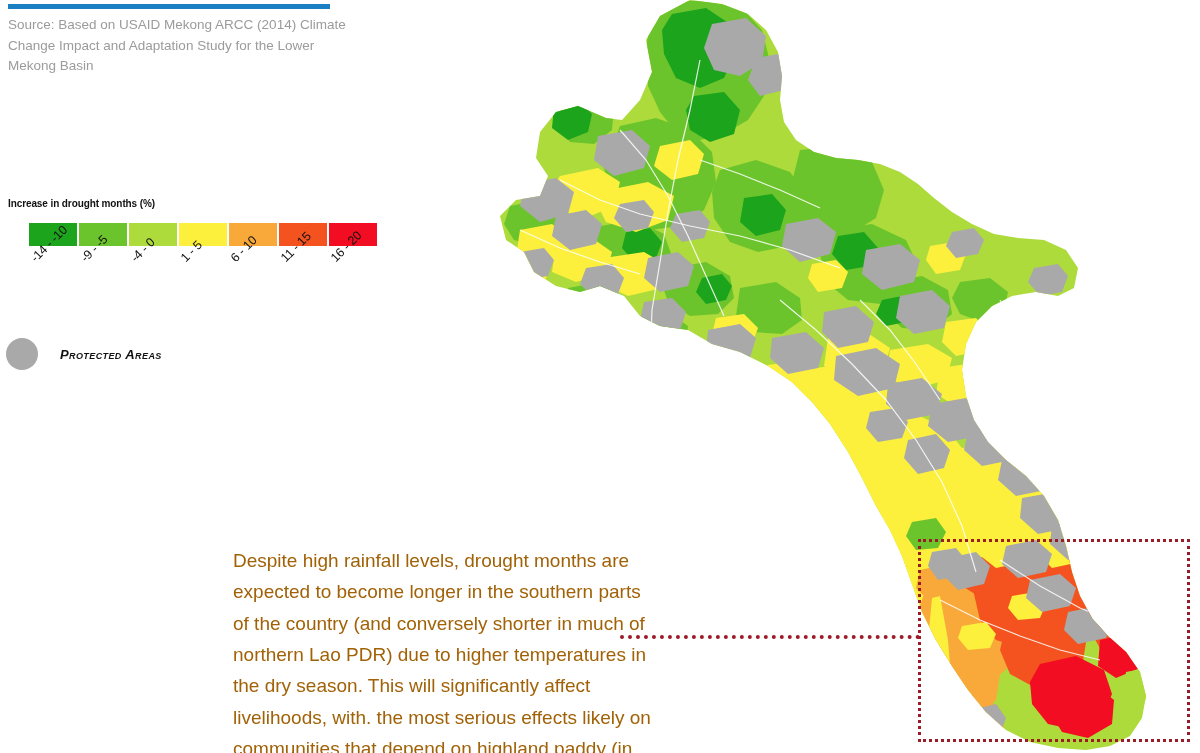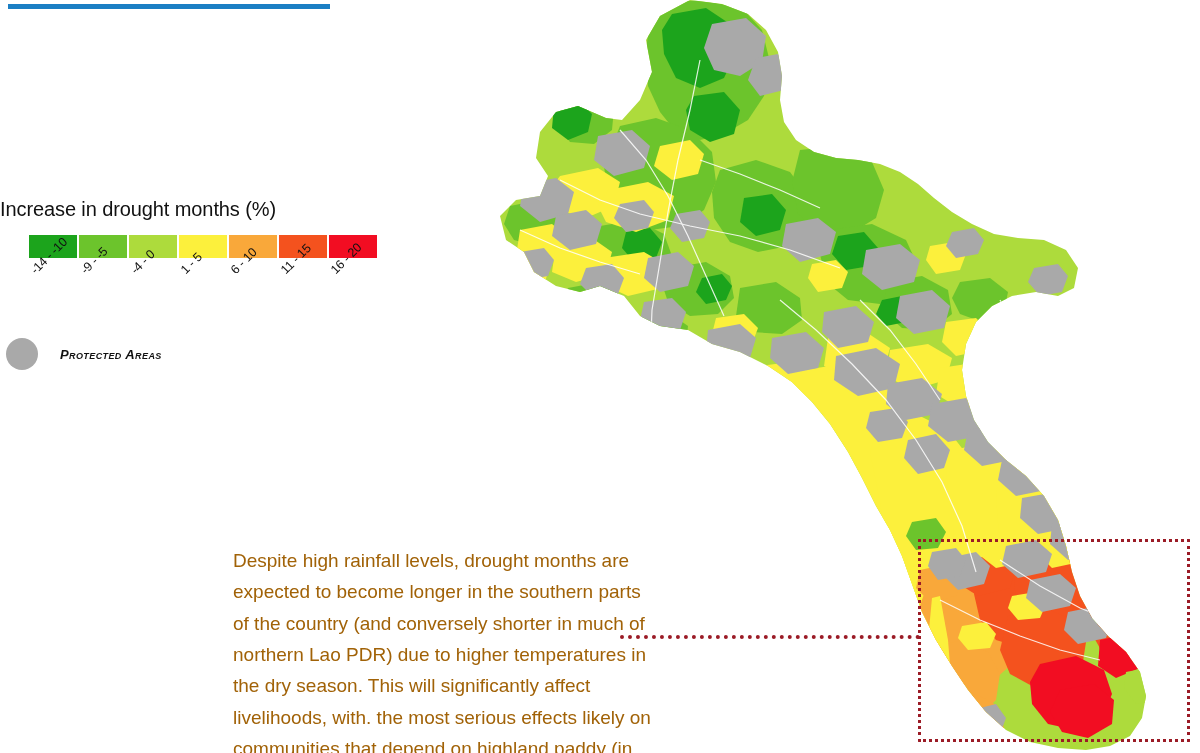--- a/index.html
+++ b/index.html
@@ -48,25 +48,25 @@
   }
 
   
   #legend-block {
     position: absolute;
     left: 0;
     top: 198px;
     width: 400px;
   }
   #legend-title {
-    font-size: 20px;
-    font-weight: normal;
+    font-size: 10px;
+    font-weight: bold;
     color: #111111;
     letter-spacing: -0.1px;
-    margin-left: 0px;
+    margin-left: 8px;
   }
   #legend-swatch-row {
     margin-top: 13px;
     margin-left: 28px;
     display: flex;
     height: 25px;
     width: 350px;
   }
   .legend-swatch {
     flex: 1 1 0;
@@ -330,20 +330,21 @@
       <path d="M1000 560 L1040 586 L1080 608 L1120 624"></path>
       <path d="M520 230 L560 248 L600 262 L640 274"></path>
       <path d="M700 160 L740 174 L780 190 L820 208"></path>
     </g>
   </g>
 </svg>
 </div>
 
 <div id="header-block">
   <div id="top-rule" style="background: rgb(27, 127, 196);"></div>
+  <div id="source-note" style="color: rgb(155, 155, 155);">Source: Based on USAID Mekong ARCC (2014) Climate Change Impact and Adaptation Study for the Lower Mekong Basin</div>
 </div>
 
 <div id="legend-block">
   <div id="legend-title">Increase in drought months (%)</div>
   <div id="legend-swatch-row">
     <div class="legend-swatch" style="background: rgb(28, 164, 28);"></div>
     <div class="legend-swatch" style="background: rgb(108, 196, 44);"></div>
     <div class="legend-swatch" style="background: rgb(173, 219, 60);"></div>
     <div class="legend-swatch" style="background: rgb(252, 240, 60);"></div>
     <div class="legend-swatch" style="background: rgb(249, 168, 58);"></div>

